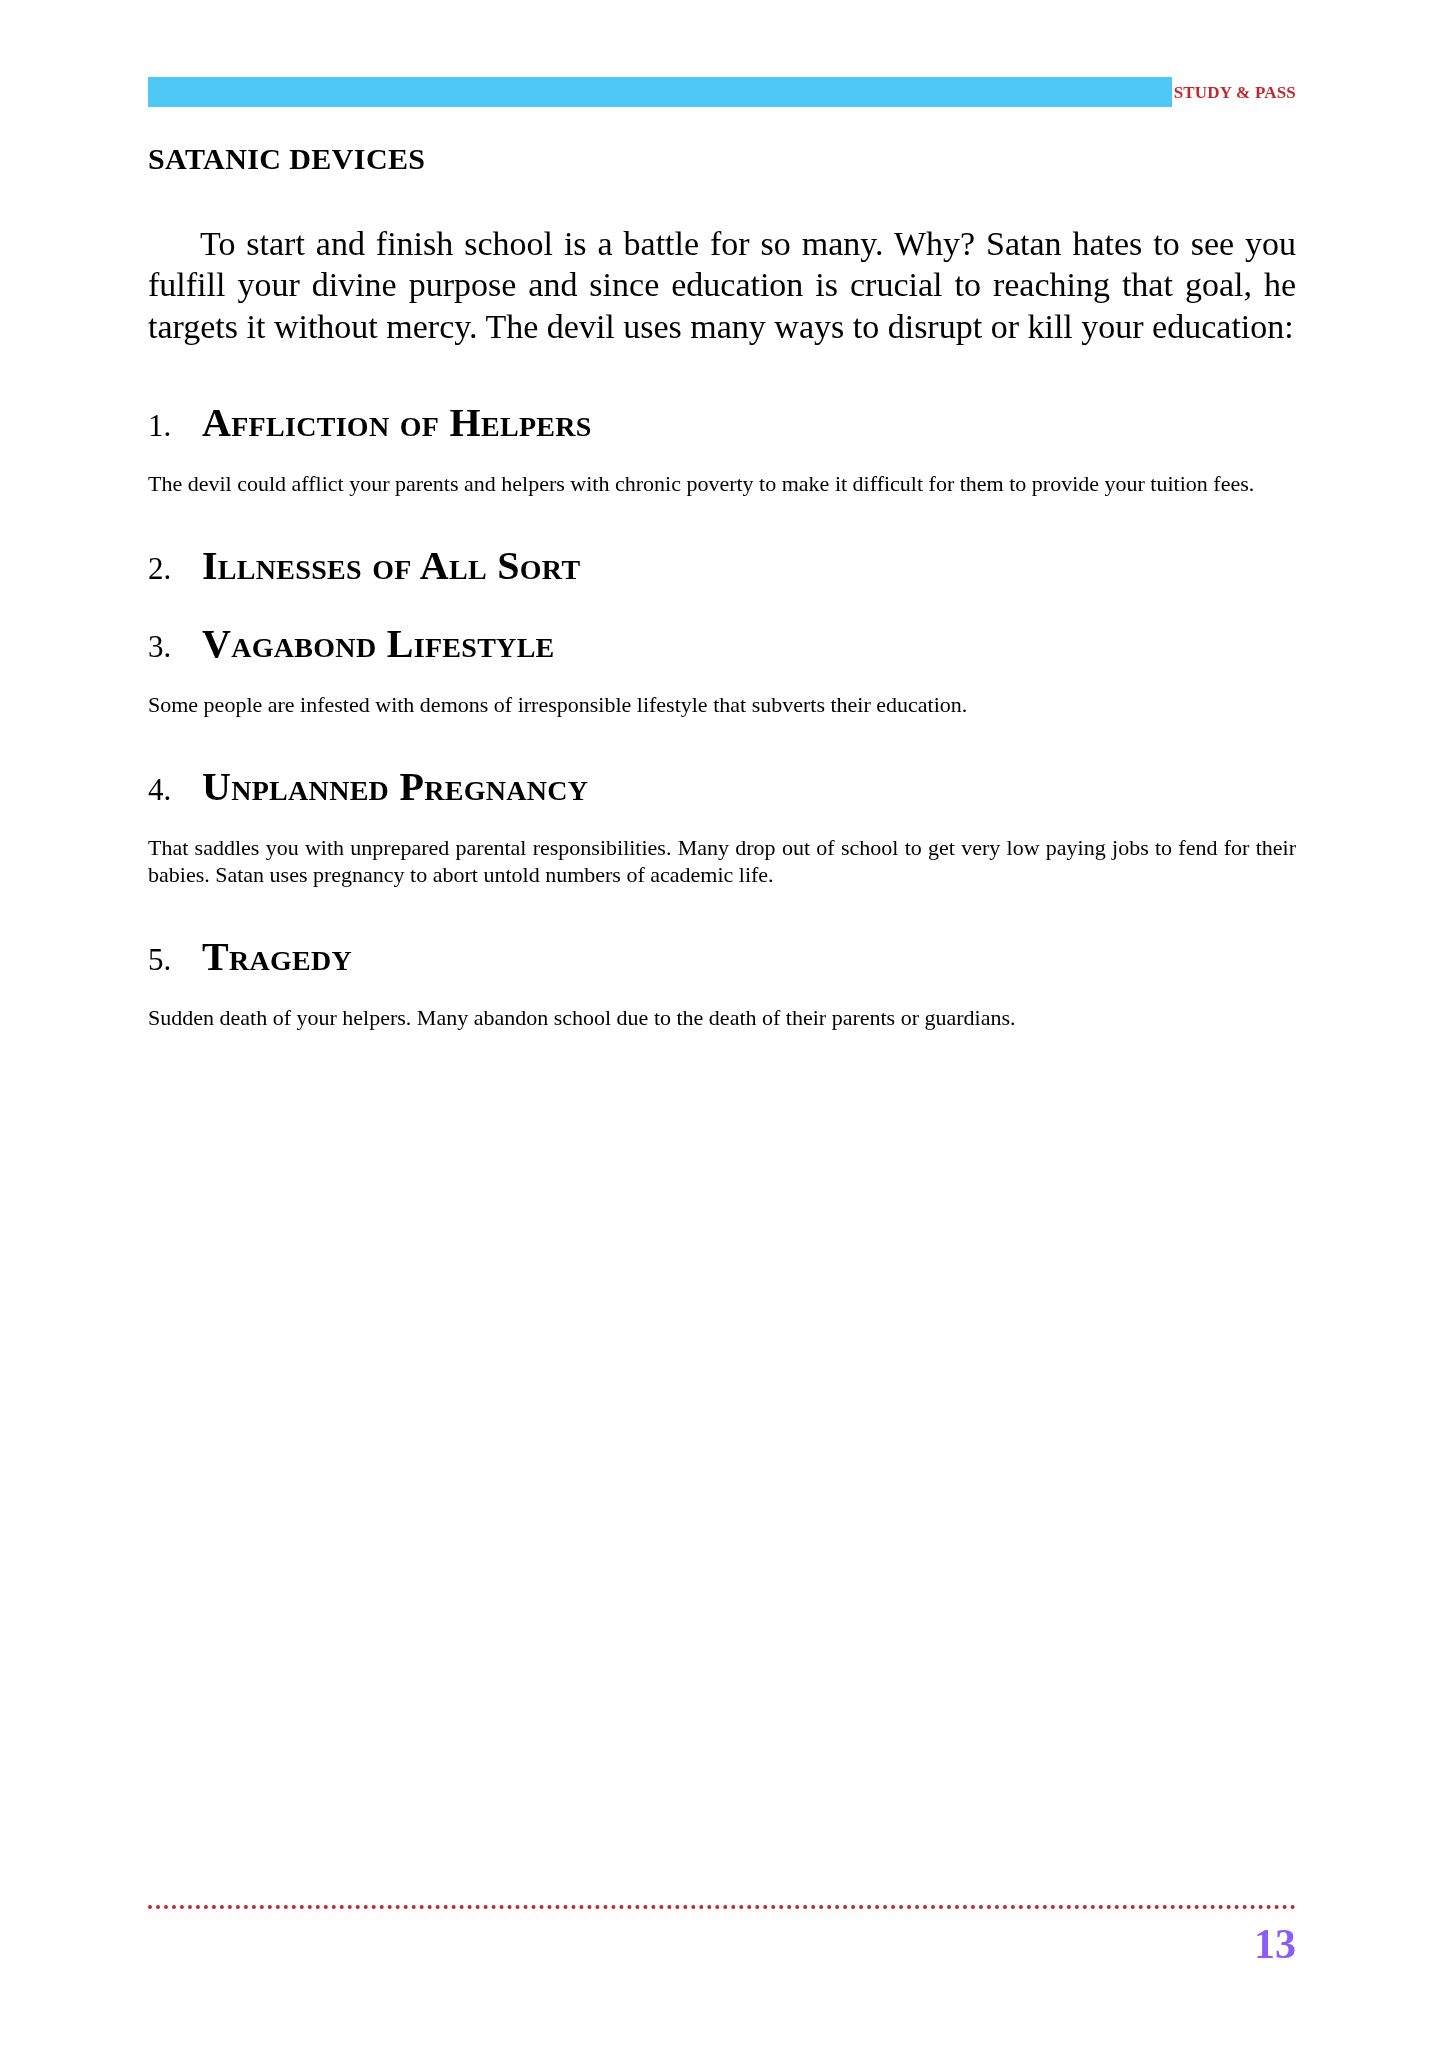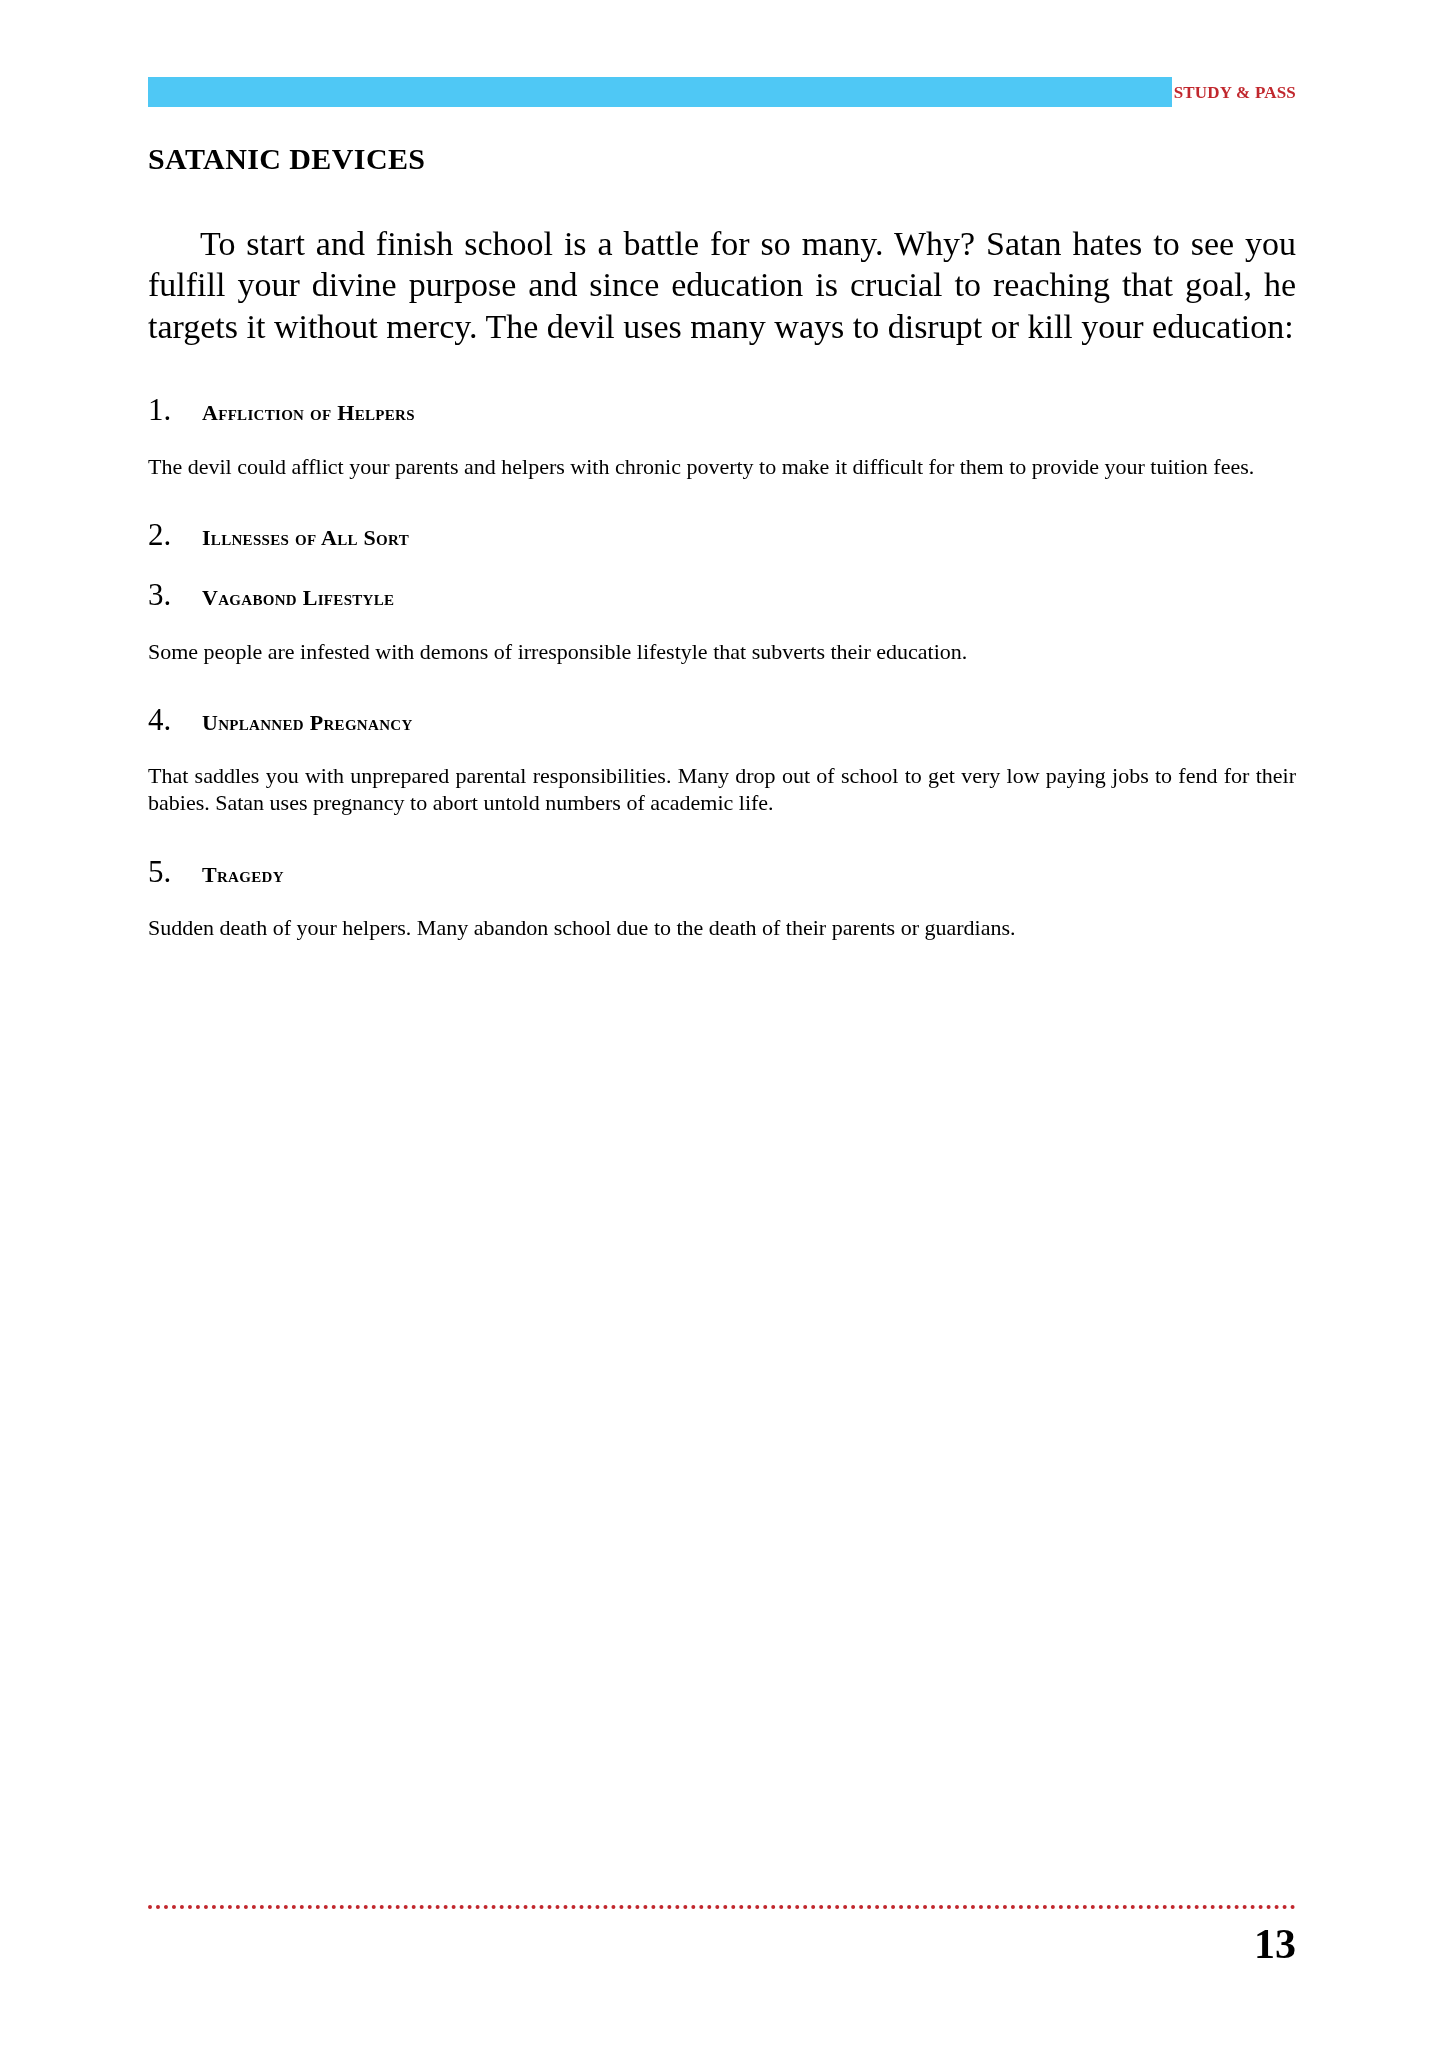--- a/index.html
+++ b/index.html
@@ -91,24 +91,25 @@
     margin: 0 0 26px 0;
   }
   .item-number {
     font-size: 31px;
     width: 54px;
     flex: 0 0 54px;
     line-height: 1.1;
   }
   .item-title {
     font-weight: bold;
-    font-size: 22px;
+    font-size: 40px;
     font-variant: small-caps;
     letter-spacing: 0.3px;
     line-height: 1.1;
+    margin-top: 8px;
   }
   .item-body {
     font-size: 22px;
     line-height: 1.22;
     margin: 0 0 38px 0;
     text-align: justify;
     text-justify: inter-word;
   }
 
   
@@ -118,21 +119,21 @@
     top: 1905px;
     width: 1148px;
   }
   .footer-rule {
     height: 0;
     border-top: 4px dotted #C1272D;
     width: 100%;
   }
   .page-number {
     text-align: right;
-    color: #000000;
+    color: #8b5cf6;
     font-weight: bold;
     font-size: 42px;
     line-height: 1;
     padding-top: 14px;
   }
 </style>
 </head>
 <body>
 
 <div class="page">

